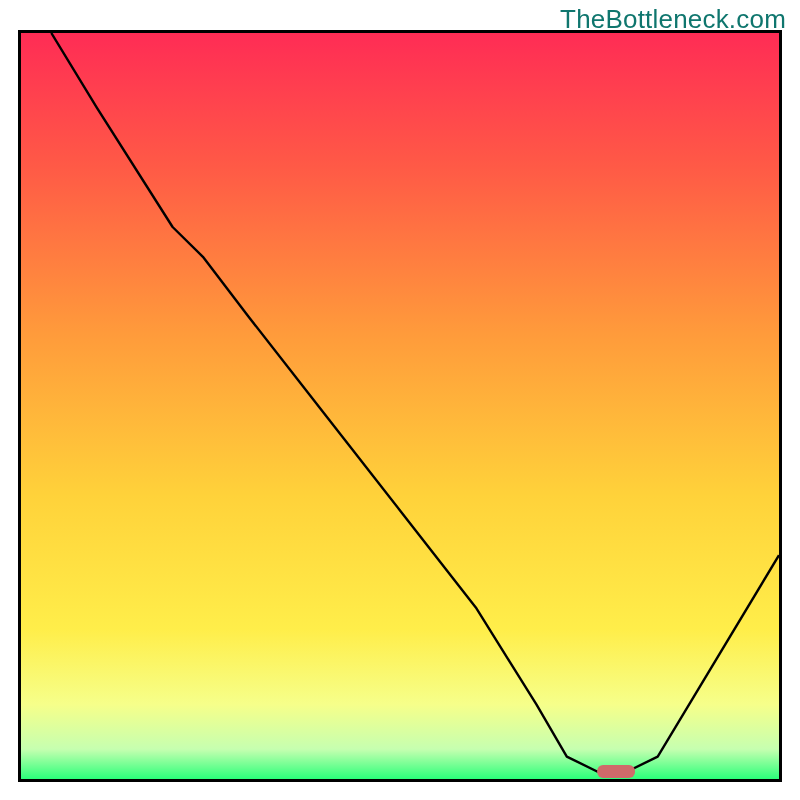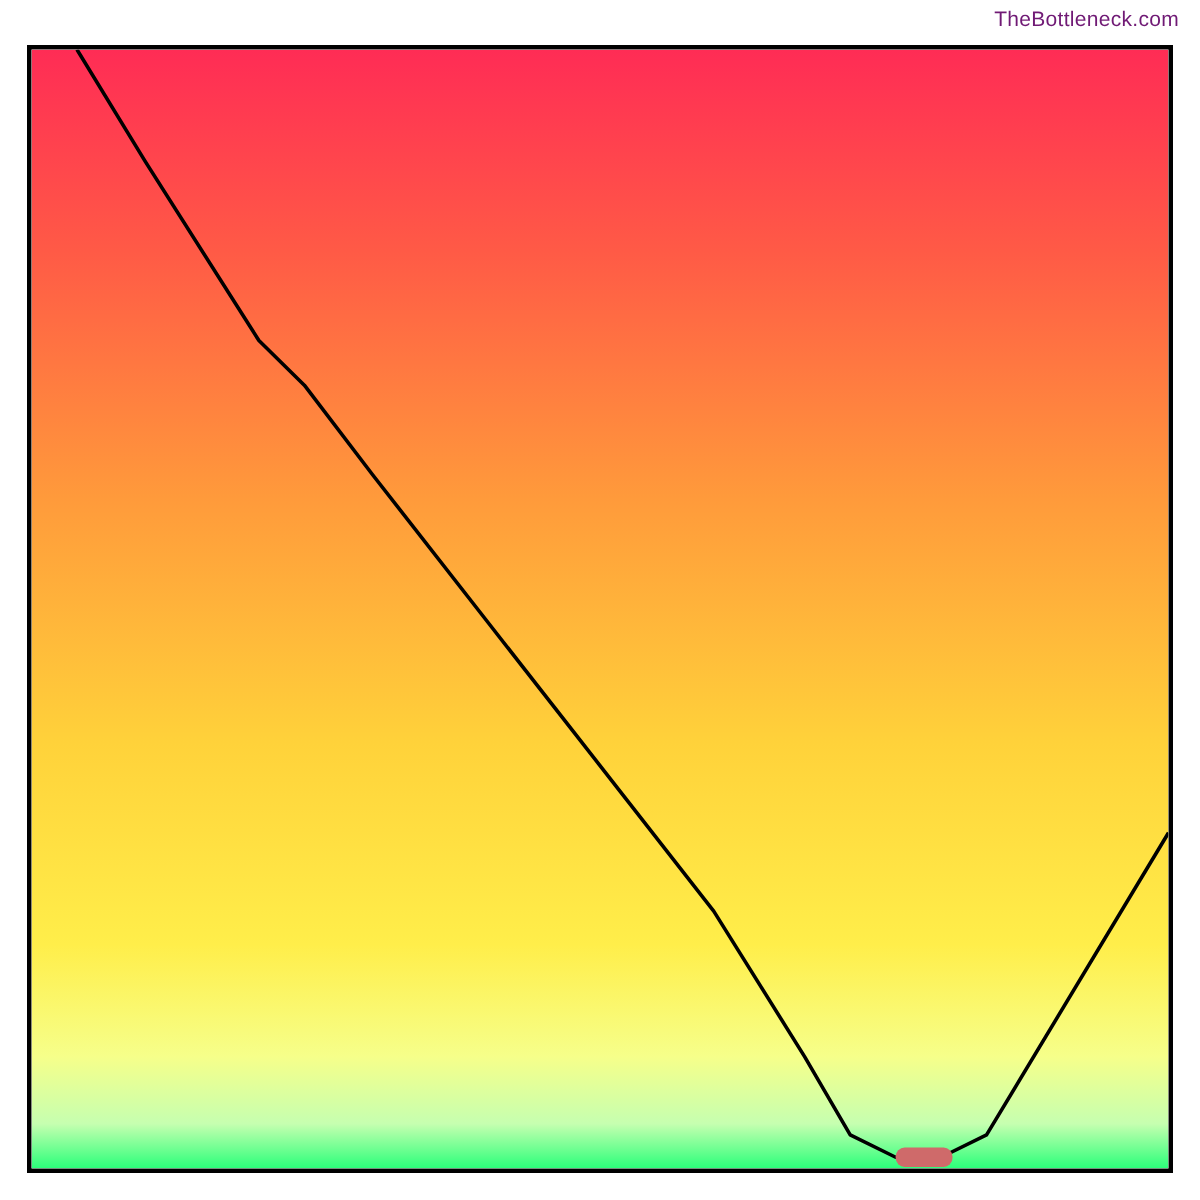--- a/index.html
+++ b/index.html
@@ -13,23 +13,23 @@
   }
   .frame {
     position: relative;
     width: 800px;
     height: 800px;
   }
   .watermark {
     position: absolute;
     top: 4px;
     right: 14px;
-    font-size: 14px;
+    font-size: 26px;
     font-weight: 500;
-    color: #701a75;
+    color: #0f766e;
     letter-spacing: 0.2px;
     z-index: 50;
   }
   .plot-box {
     position: absolute;
     left: 18px;
     top: 30px;
     width: 764px;
     height: 752px;
     border: 3px solid #000;

